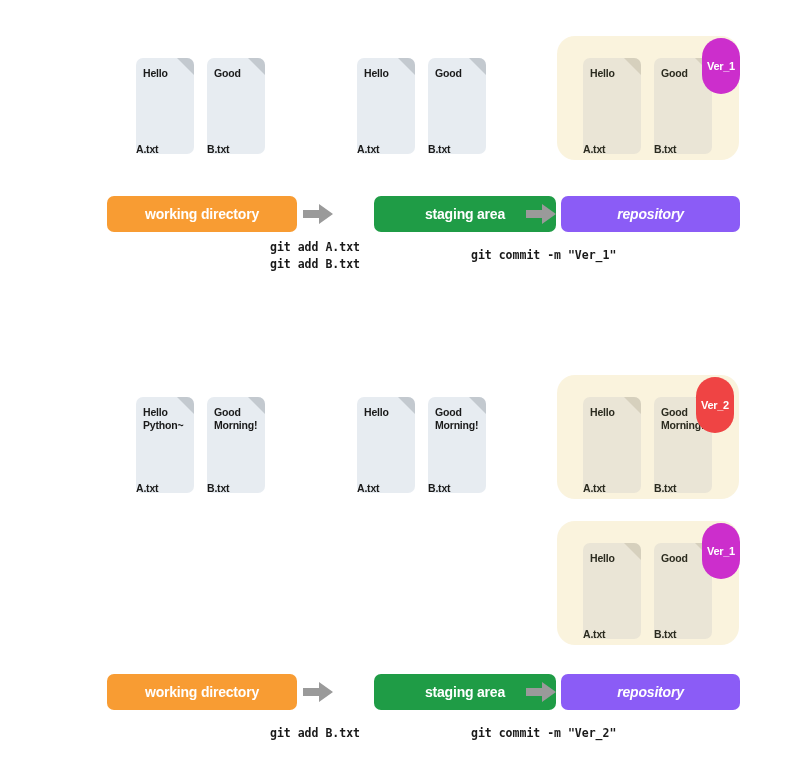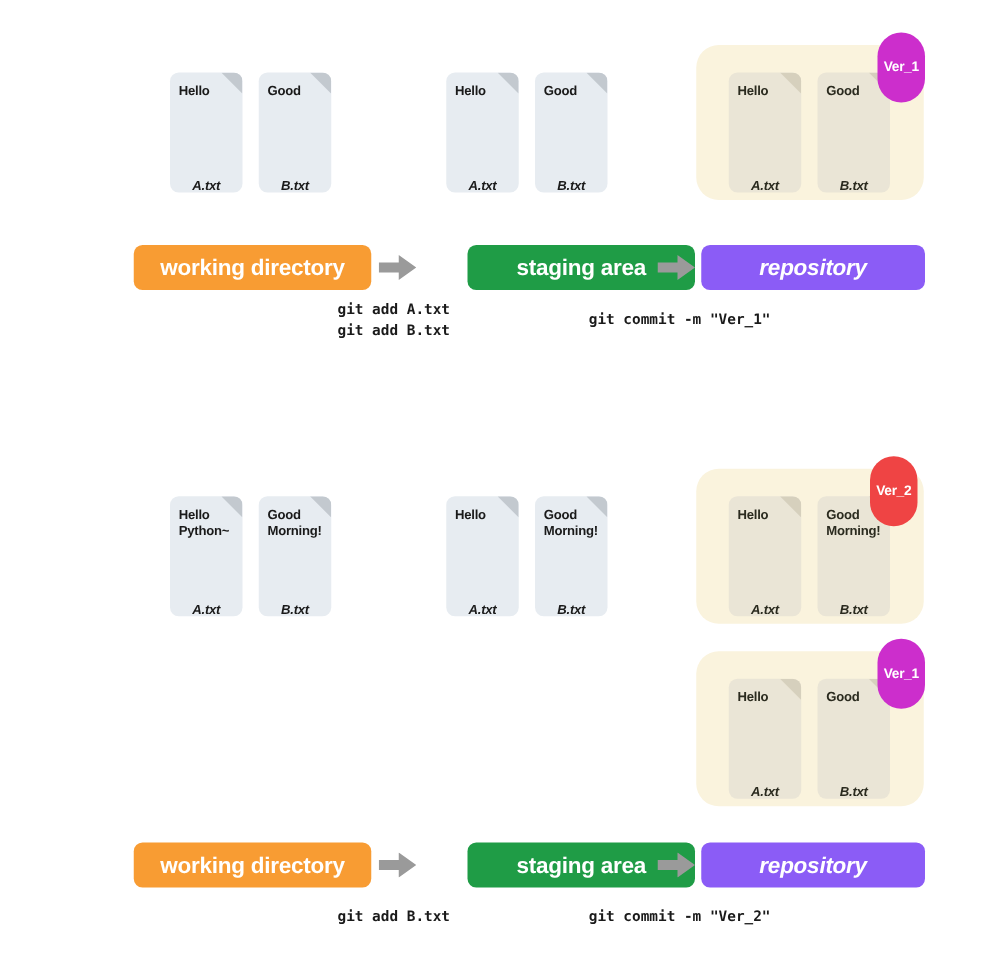--- a/index.html
+++ b/index.html
@@ -43,26 +43,25 @@
     font-size: 10.5px;
     font-weight: bold;
     color: #1a1a1a;
     line-height: 1.28;
     letter-spacing: -0.2px;
   }
   .file-label {
     position: absolute;
     top: 85px;
     width: 58px;
-    text-align: center;
+    text-align: left;
     font-size: 10.5px;
     font-weight: bold;
     color: #1a1a1a;
     letter-spacing: -0.2px;
-    font-style: italic;
   }
 
   
   .repo-box .file-card { background: #eae5d6; }
   .repo-box .file-card .fold { border-top-color: #d6d0bd; }
   .repo-box .file-card .content { color: #2b2b1f; }
   .repo-box .file-label { color: #2b2b1f; }
 
   
   .repo-box {
@@ -77,32 +76,33 @@
     width: 38px;
     height: 56px;
     border-radius: 19px;
     color: #ffffff;
     font-size: 11px;
     font-weight: bold;
     display: flex;
     align-items: center;
     justify-content: center;
     letter-spacing: -0.3px;
+    margin-top: 12px;
   }
 
   
   .stage-bar {
     position: absolute;
     height: 36px;
     border-radius: 7px;
     display: flex;
     align-items: center;
     justify-content: center;
     color: #ffffff;
-    font-size: 18px;
+    font-size: 14px;
     font-weight: bold;
     letter-spacing: -0.2px;
   }
   .bar-working { background: #f89c33; }
   .bar-staging { background: #1f9c46; margin-left: 36px; }
   .bar-repo    { background: #8b5cf6; font-style: italic; }
 
   
   .arrow {
     position: absolute;

